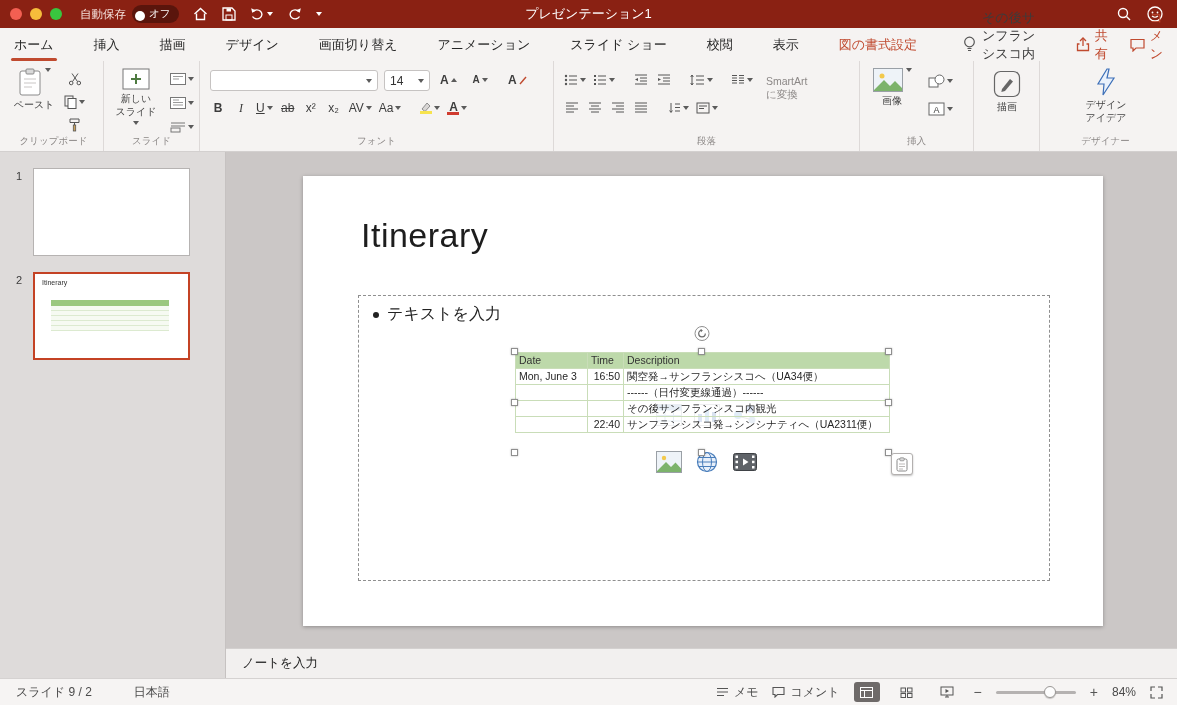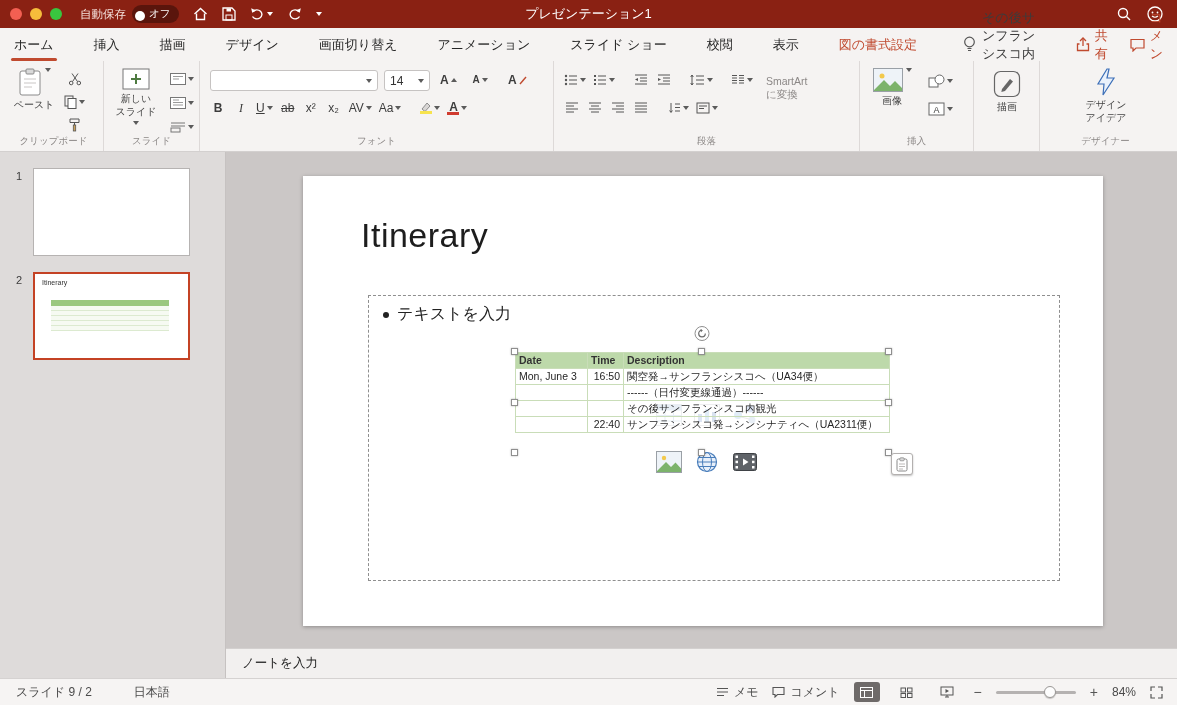--- a/index.html
+++ b/index.html
@@ -59,31 +59,31 @@
 .tnum{position:absolute;left:16px;font-size:11px;color:#3c3c3c}
 .thumb{position:absolute;left:33px;width:157px;height:88px;background:#fff;border:1px solid #b6b3b2;cursor:default}
 .thumb.sel{border:2px solid #c44224}
 .t2-title{position:absolute;left:7px;top:5px;font-size:7px;color:#333}
 .mini-table{position:absolute;left:16px;top:26px;width:118px}
 .mini-head{height:6px;background:#9bc87f}
 .mini-row{height:5px;border-bottom:1px solid #dcead0;background:#f6faf2}
 .editor{position:absolute;left:226px;top:0;right:0;bottom:0;background:#cbc7c6}
 .slide{position:absolute;left:77px;top:24px;width:800px;height:450px;background:#fff;box-shadow:0 1px 4px rgba(0,0,0,.3)}
 .slide-title{position:absolute;left:58px;top:40px;font-size:34px;color:#1d1d1d;letter-spacing:.5px;cursor:text}
-.placeholder{position:absolute;left:65px;top:119px;width:692px;height:286px;border:1px dashed #8f8f8f}
+.placeholder{position:absolute;left:55px;top:119px;width:692px;height:286px;border:1px dashed #8f8f8f}
 .bullet-line{position:absolute;left:14px;top:8px;font-size:16px;color:#222;display:flex;align-items:center;gap:8px;cursor:text}
 .bullet-dot{width:6px;height:6px;border-radius:50%;background:#222;display:inline-block}
 .ph-icons{position:absolute;left:0;top:0}
 .ph-ic{position:absolute;width:28px;height:24px;display:flex;align-items:center;justify-content:center}
 
 
 .table-wrap{position:absolute;left:212px;top:176px;width:374px;height:101px}
 .itable{border-collapse:collapse;table-layout:fixed;width:374px;font-size:10.5px}
 .itable td,.itable th{border:1px solid #c9ddb8;padding:0 3px;height:16px;line-height:13px;overflow:hidden;white-space:nowrap;background:rgba(255,255,255,.82);cursor:text}
-.itable th{background:rgba(185,215,165,.95);text-align:left;font-weight:bold;color:#333}
+.itable th{background:rgba(185,215,165,.95);text-align:left;font-weight:normal;color:#333}
 .itable td.time{text-align:right}
 .hd{position:absolute;width:7px;height:7px;background:#fff;border:1px solid #8f8f8f;box-shadow:0 0 2px rgba(0,0,0,.35)}
 .rot{position:absolute;left:50%;top:-26px;transform:translateX(-50%);width:15px;height:15px;border-radius:50%;background:#fff;border:1px solid #8f8f8f;display:flex;align-items:center;justify-content:center}
 .paste-opt{position:absolute;left:588px;top:277px;width:22px;height:22px;background:#fff;border:1px solid #b3b0af;border-radius:3px;box-shadow:0 1px 2px rgba(0,0,0,.25);display:flex;align-items:center;justify-content:center}
 
 
 .notesbar{position:absolute;left:0;right:0;bottom:0;height:30px;background:#f2f0ef;border-top:1px solid #d3d0cf;display:flex;align-items:center;padding-left:16px;font-size:12.5px;color:#222}
 
 
 .statusbar{position:absolute;left:0;right:0;bottom:0;height:27px;background:#f6f4f3;border-top:1px solid #d5d2d1;display:flex;align-items:center;font-size:12px;color:#4a4a4a}

